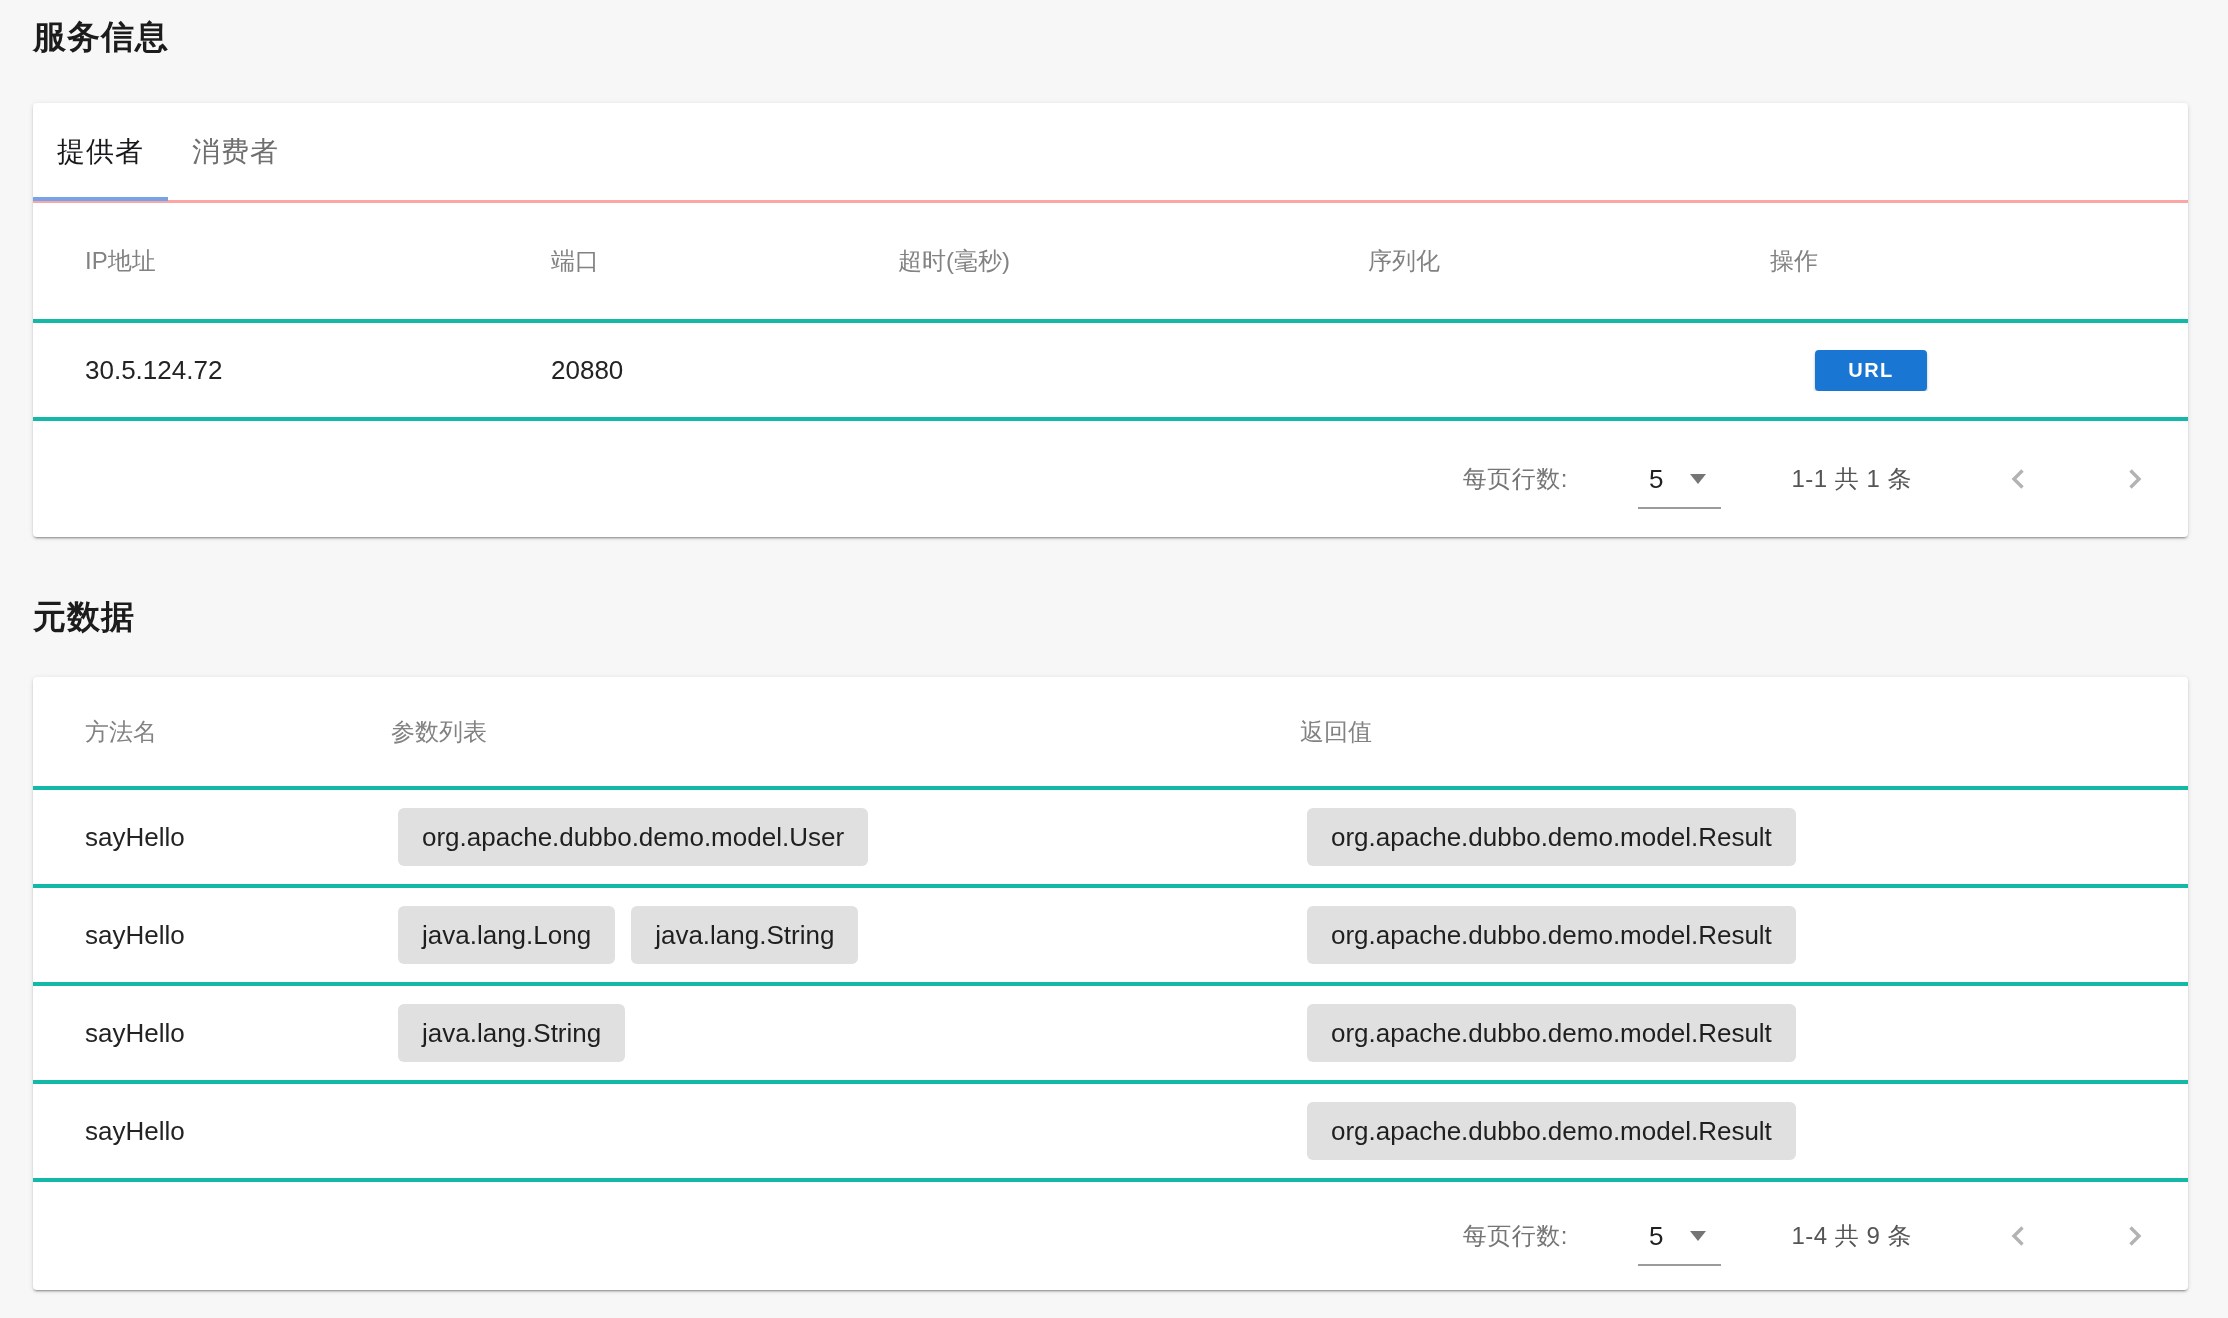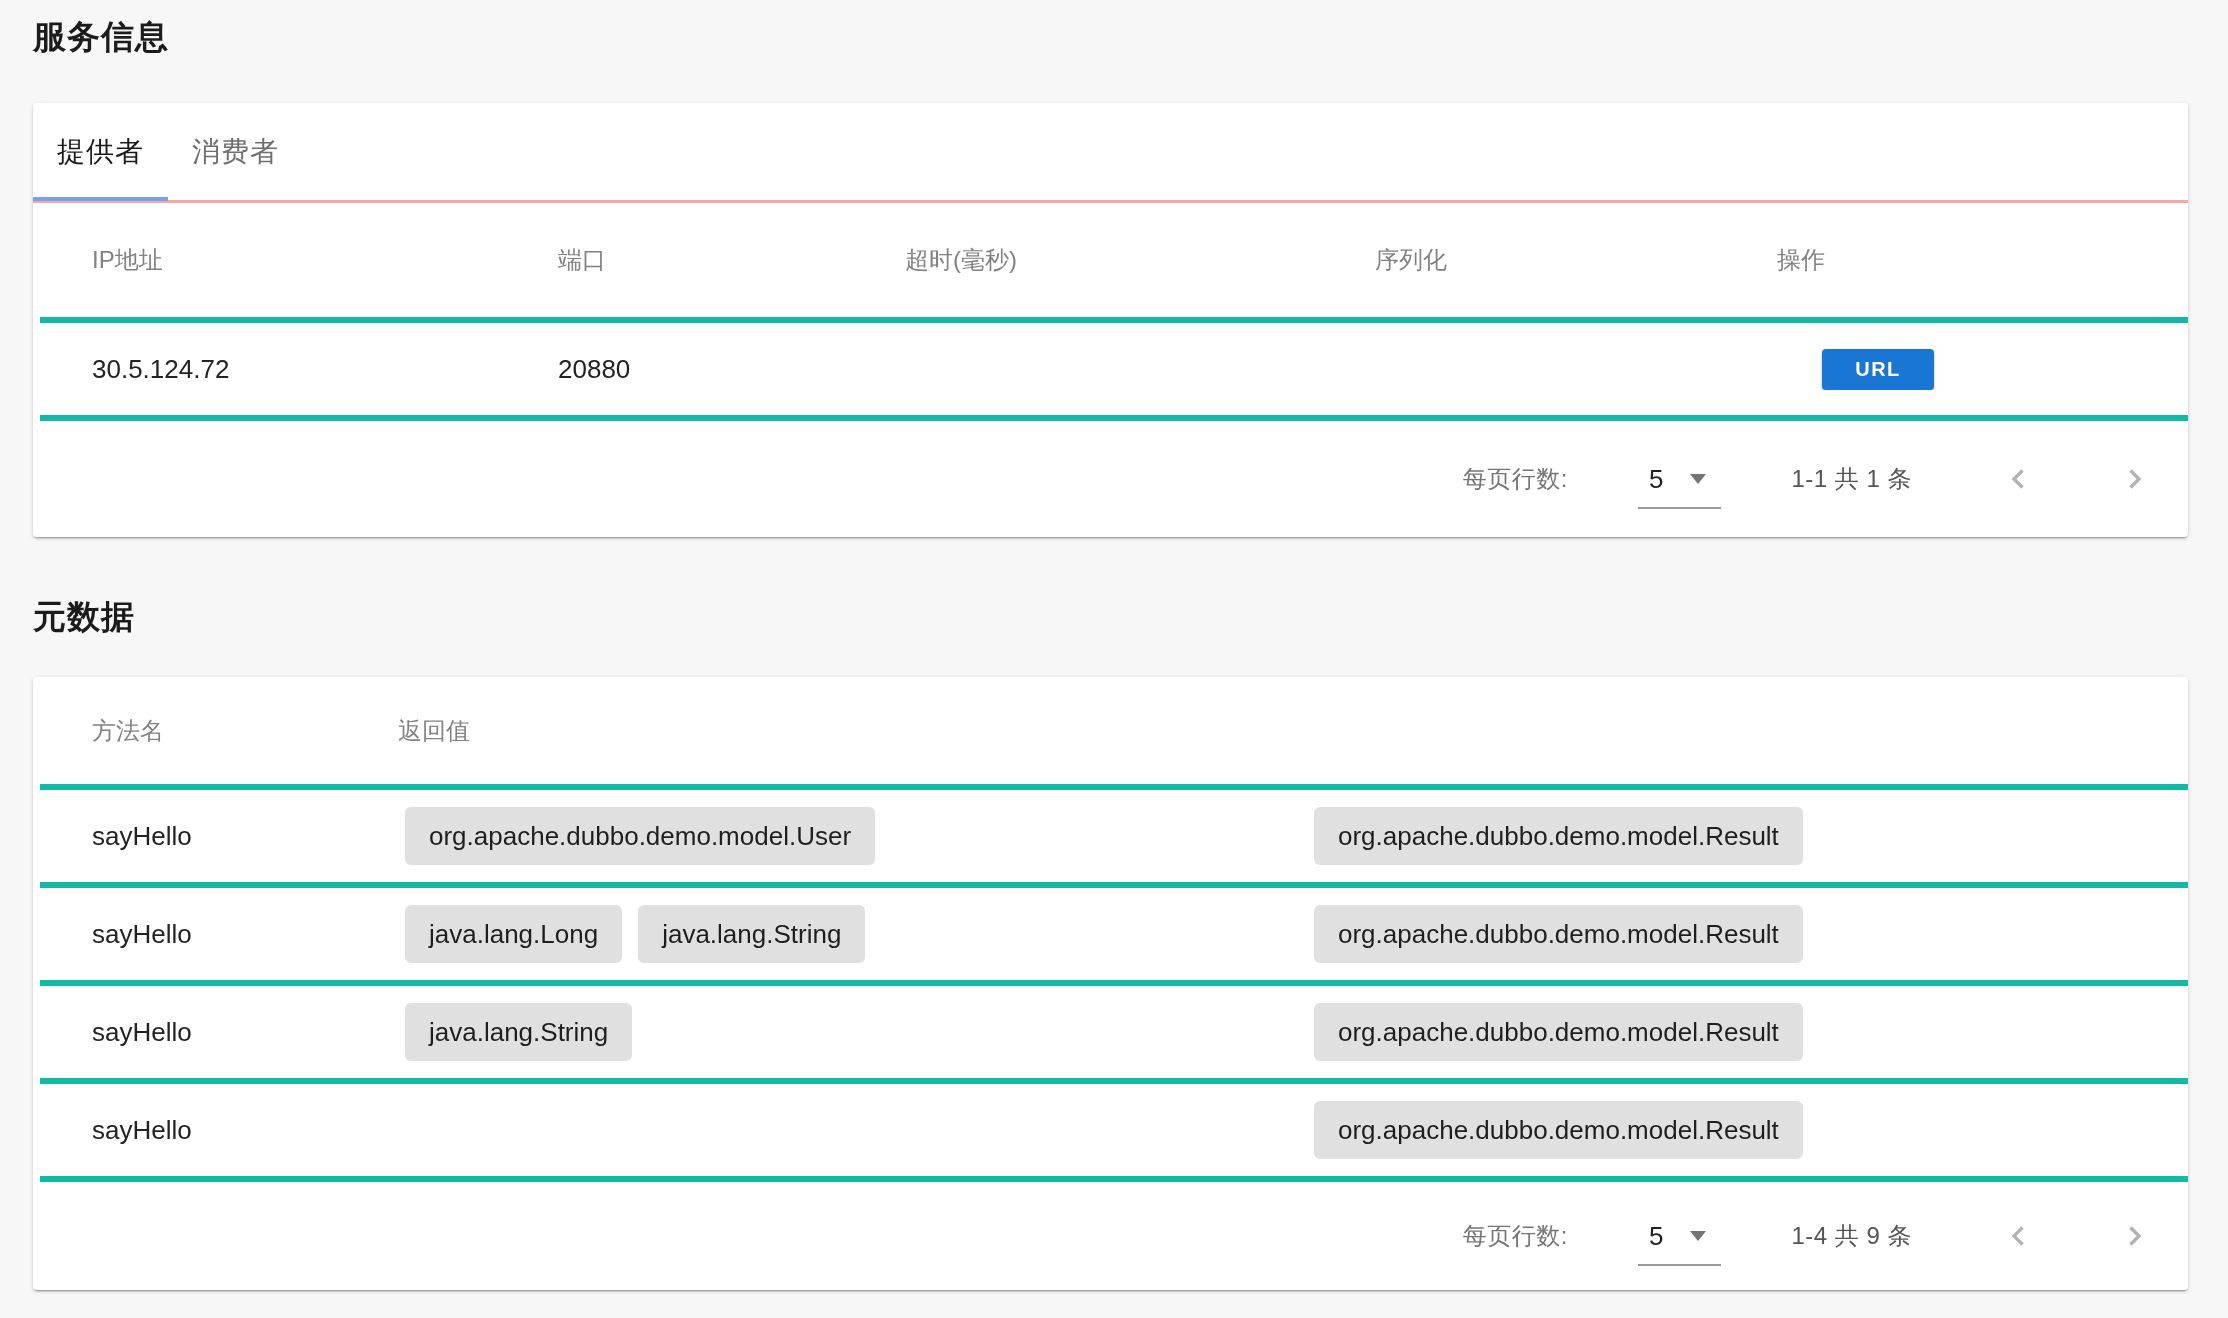--- a/index.html
+++ b/index.html
@@ -57,22 +57,21 @@
     left:0; bottom:-1px;
     width:135px; height:4px;
     background:#76a3e6;
   }
 
   
   .thead, .trow {
     display:grid;
     align-items:center;
     padding-left:52px;
-    border-bottom:6px solid #14b8a6;
-    margin-left:7px;
+    border-bottom:4px solid #14b8a6;
   }
   .t1 { grid-template-columns:466px 347px 470px 402px auto; }
   .t2 { grid-template-columns:306px 909px auto; }
   .thead { height:120px; font-size:24px; color:#828282; }
   .thead.meta { height:113px; }
   .trow  { height:98px;  font-size:26px; color:#232323; }
   .cell  { overflow:hidden; white-space:nowrap; }
 
   .btn-url {
     margin-left:45px;
@@ -191,20 +190,21 @@
           </svg>
       </span>
     </div>
   </div>
 
   <h2 class="section-title meta">元数据</h2>
 
   <div class="card second">
     <div class="thead t2 meta">
       <span class="cell">方法名</span>
+      <span class="cell">参数列表</span>
       <span class="cell">返回值</span>
     </div>
 
     <div class="trow t2">
       <span class="cell">sayHello</span>
       <span class="cell">
         <span class="chips">
           <span class="chip">org.apache.dubbo.demo.model.User</span>
         </span>
       </span>

